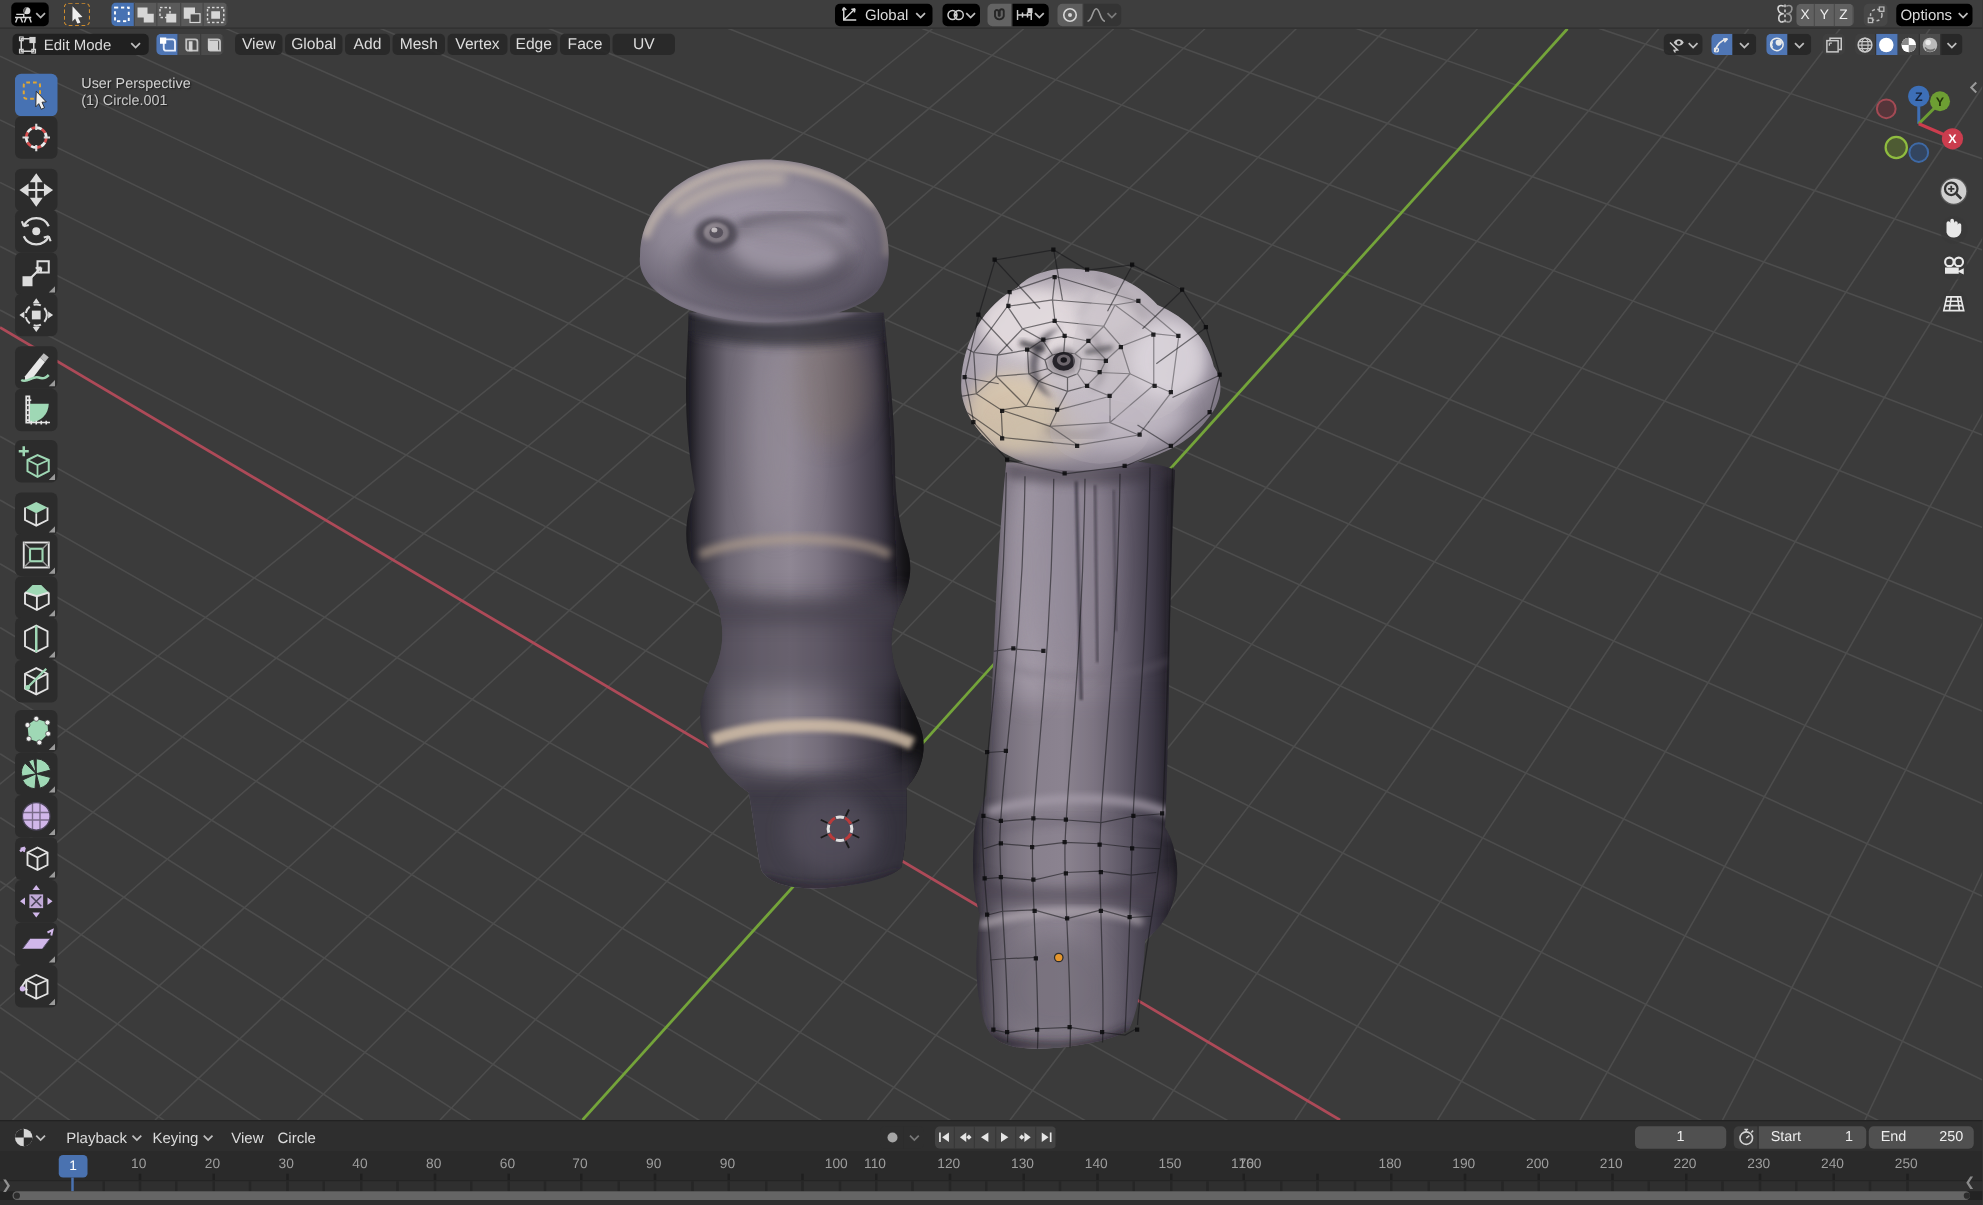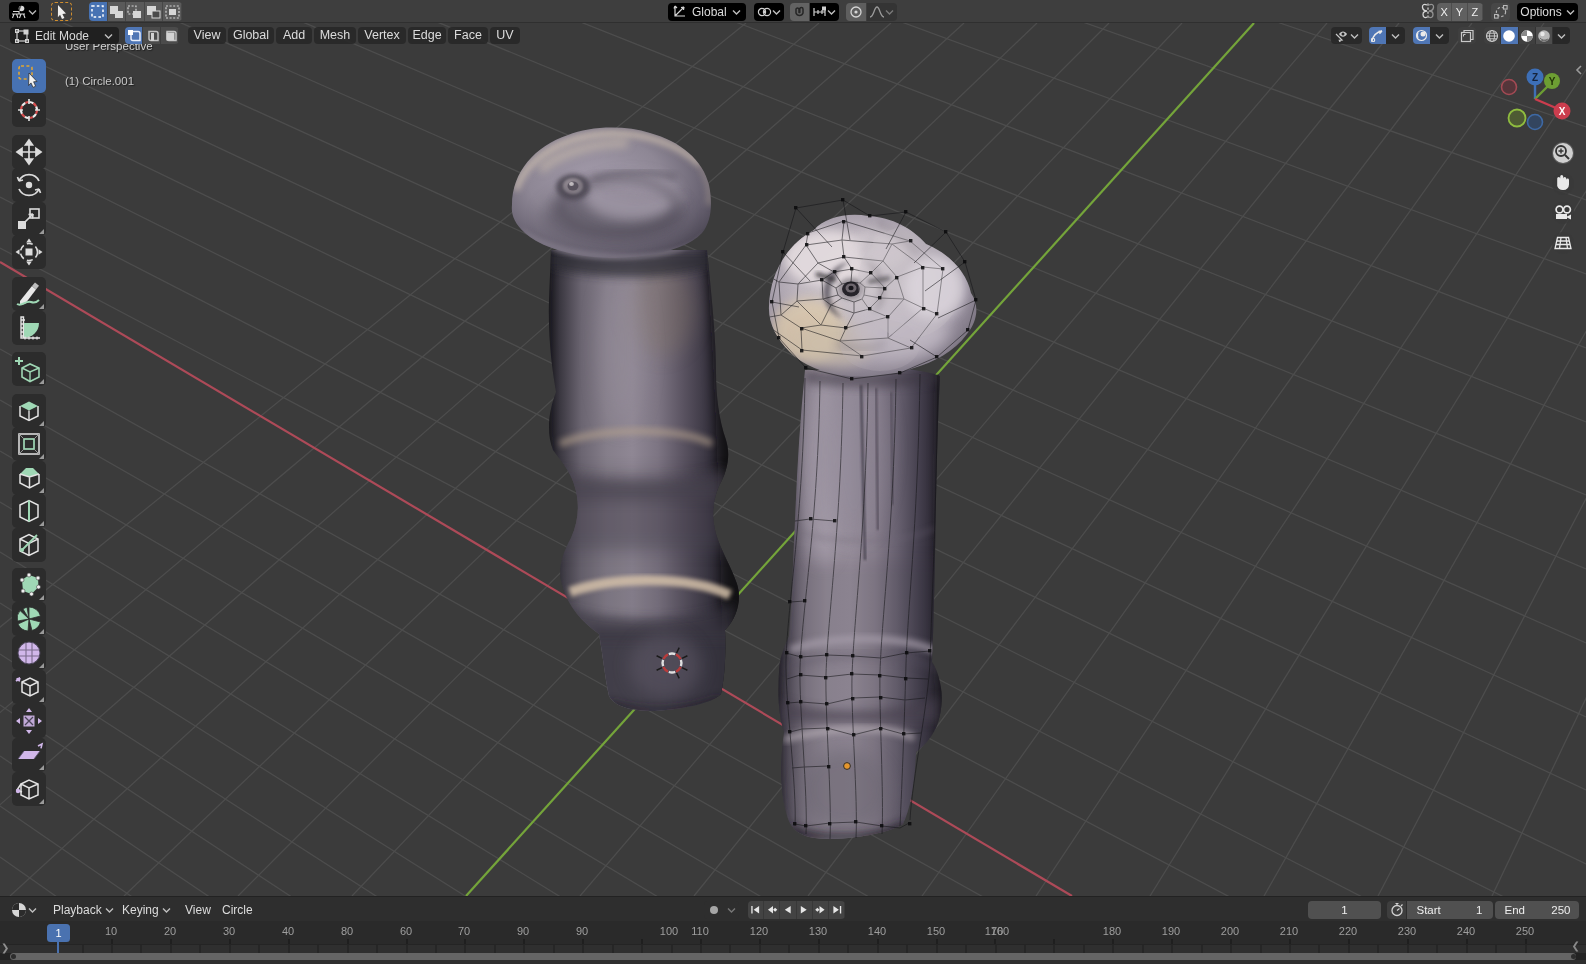--- a/index.html
+++ b/index.html
@@ -388,21 +388,21 @@
 <path d="M1557.2,184 v-5.5 a1.5,1.5 0 0 1 3,0 v-2 a1.5,1.5 0 0 1 3,0 v2 a1.5,1.5 0 0 1 3,0 v1.5 a1.4,1.4 0 0 1 2.8,0 v4.5 a5.5,5.5 0 0 1 -5.8,5.5 a6,6 0 0 1 -6,-4 z" fill="#e8e8e8"></path>
 <circle cx="1563" cy="213" r="11" fill="#3a3a3acc"></circle>
 <circle cx="1559.5" cy="209.5" r="3.4" fill="none" stroke="#e8e8e8" stroke-width="1.7"></circle>
         <circle cx="1567" cy="209.5" r="3.4" fill="none" stroke="#e8e8e8" stroke-width="1.7"></circle>
 <path d="M1556,214 h11 v5 h-11 z M1567,216.5 l4,-2 v5 l-4,-2" fill="#e8e8e8"></path>
 <circle cx="1563" cy="243" r="11" fill="#3a3a3acc"></circle>
 <path d="M1557.5,237.5 h11 l2.5,11 h-16 z M1561,237.5 l-1.5,11 M1566,237.5 l1.5,11 M1556.5,241 h13 M1555.5,244.5 h15" stroke="#e8e8e8" stroke-width="1.3" fill="none"></path>
 </g>
       <path d="M1581,66 l-4,4 4,4" stroke="#9a9a9a" stroke-width="1.6" fill="none"></path>
     </svg>
-<div class="vptext" style="left:65px;top:40px">User Perspective</div>
+<div class="vptext" style="left:65px;top:61px">User Perspective</div>
 <div class="vptext" style="left:65px;top:75px;color:#c8c8c8">(1) Circle.001</div>
 <div class="tb" style="top:59px;background:#4772b3">
       <svg width="34" height="34" viewBox="0 0 34 34">
         <rect x="7" y="7" width="13" height="13" rx="2" fill="none" stroke="#e0a633" stroke-width="1.6" stroke-dasharray="3 2.4"></rect>
         <path d="M17,14 l8,8.5 -3.4,0.3 2,4.4 -2.6,1.2 -2-4.5 -2.4,2.6 z" fill="#f2f2f2" stroke="#222" stroke-width="0.7"></path>
       </svg>
     </div>
     <div class="tb" style="top:93px;background:#2c2c2c">
       <svg width="34" height="34" viewBox="0 0 34 34">
         <circle cx="17" cy="17" r="8" fill="none" stroke="#d84f4f" stroke-width="2.2" stroke-dasharray="4.2 4.2"></circle>
@@ -708,21 +708,21 @@
         </svg>
       </div>
     </div>
     <div class="menu pill" style="left:188px;width:38px">View</div>
     <div class="menu pill" style="left:228px;width:46px">Global</div>
     <div class="menu pill" style="left:276px;width:36px">Add</div>
     <div class="menu pill" style="left:314px;width:42px">Mesh</div>
     <div class="menu pill" style="left:358px;width:48px">Vertex</div>
     <div class="menu pill" style="left:408px;width:38px">Edge</div>
     <div class="menu pill" style="left:448px;width:40px">Face</div>
-    <div class="menu pill" style="left:490px;width:30px">UV</div>
+    <div class="menu pill" style="left:490px;width:50px">UV</div>
     <div class="btn pill" style="left:1331px;top:4px;width:31px;height:17px">
       <svg width="16" height="13" viewBox="0 0 16 13">
         <path d="M5,5 C7,1.5 11,1.5 13,5 C11,8.5 7,8.5 5,5 z" fill="#c9c9c9"></path>
         <circle cx="9" cy="5" r="1.5" fill="#272727"></circle>
         <path d="M2,5 l6,6 -2.7,0.3 1.4,3" stroke="#c9c9c9" stroke-width="1.2" fill="none"></path>
       </svg>
       <svg width="9" height="8" viewBox="0 0 9 8" style="vertical-align:middle">
         <path d="M1,2.5 l3.5,3.5 3.5,-3.5" stroke="#bfbfbf" stroke-width="1.4" fill="none"></path>
       </svg>
     </div>

